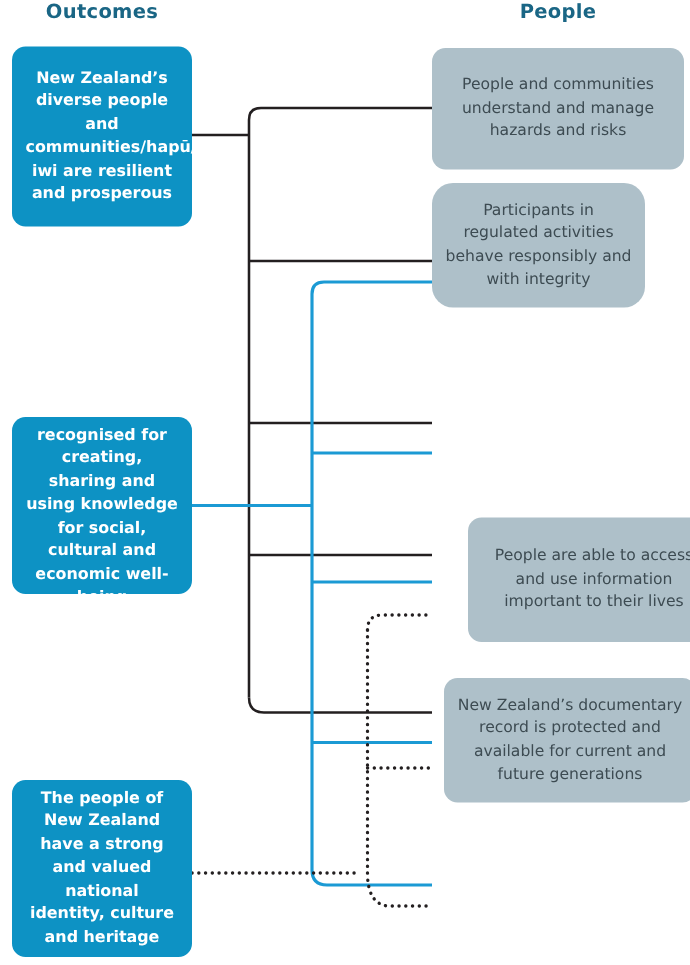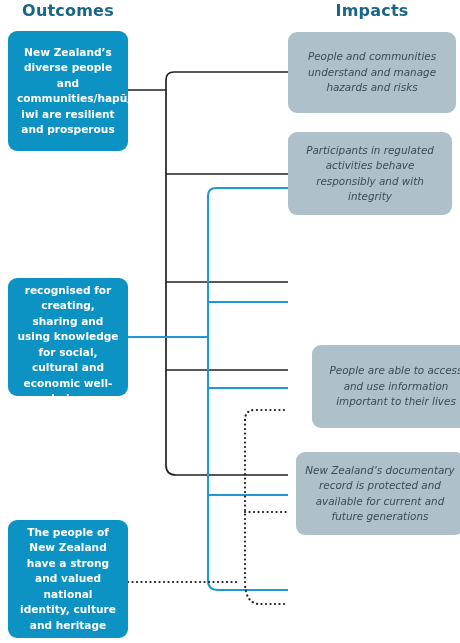--- a/index.html
+++ b/index.html
@@ -5,21 +5,21 @@
   html,body{margin:0;padding:0;background:#ffffff;}
   body{
     font-family:"DejaVu Sans", sans-serif;
     width:460px;height:643px;position:relative;overflow:hidden;
   }
   #stage{position:absolute;left:0;top:0;width:460px;height:643px;}
 
   .hdr{
     position:absolute;
     font-family:"DejaVu Sans", sans-serif;
-    font-size:16px;font-weight:bold;
+    font-size:13px;font-weight:bold;
     color:#1a6685;letter-spacing:.2px;
     text-align:center;white-space:nowrap;
   }
   #hdr-outcomes{left:8px;top:1px;width:120px;}
   #hdr-impacts{left:288px;top:1px;width:168px;}
 
   .node{
     position:absolute;
     display:flex;align-items:center;justify-content:center;
     text-align:center;
@@ -37,36 +37,35 @@
     padding:4px 9px;
   }
   .impact{
     background:#aec0c9;
     border-radius:9px;
     color:#3d4b52;
     font-size:10.4px;
     font-weight:normal;
     line-height:15.5px;
     padding:4px 8px;
-    font-style:italic;
   }
 
   svg#wires{position:absolute;left:0;top:0;width:460px;height:643px;pointer-events:none;}
   .w-black{fill:none;stroke:#231f20;stroke-width:1.7;}
   .w-blue{fill:none;stroke:#1b9ad4;stroke-width:2.1;}
   .w-dot{fill:none;stroke:#231f20;stroke-width:2.2;stroke-linecap:round;stroke-dasharray:0.1 4.4;}
 </style>
 </head>
 <body>
 
 <div id="stage">
 
   <div class="hdr" id="hdr-outcomes">Outcomes</div>
 
-  <div class="hdr" id="hdr-impacts">Impacts</div>
+  <div class="hdr" id="hdr-impacts">People</div>
 
   <svg id="wires" viewBox="0 0 460 643">
 
     <path class="w-black" d="M128,90 H166"></path>
 
     <path class="w-black" d="M166,80 V465"></path>
 
     <path class="w-black" d="M166,80 Q166,72 174,72 H288"></path>
 
     <path class="w-black" d="M166,174 H288"></path>
@@ -111,21 +110,21 @@
   </div>
 
   <div class="node outcome" style="left:8px;top:520px;width:120px;height:118px;">
     <span class="txt">The people of New Zealand have a strong and valued national identity, culture and heritage</span>
   </div>
 
   <div class="node impact" style="left:288px;top:32px;width:168px;height:81px;">
     <span class="txt">People and communities understand and manage hazards and risks</span>
   </div>
 
-  <div class="node impact" style="left:288px;top:132px;width:164px;height:83px;">
+  <div class="node impact" style="left:288px;top:122px;width:142px;height:83px;border-radius:14px;">
     <span class="txt">Participants in regulated activities behave responsibly and with integrity</span>
   </div>
 
 
   <div class="node impact" style="left:288px;top:345px;width:168px;height:83px;margin-left:24px;">
     <span class="txt">People are able to access and use information important to their lives</span>
   </div>
 
   <div class="node impact" style="left:296px;top:452px;width:168px;height:83px;">
     <span class="txt">New Zealand’s documentary record is protected and available for current and future generations</span>

